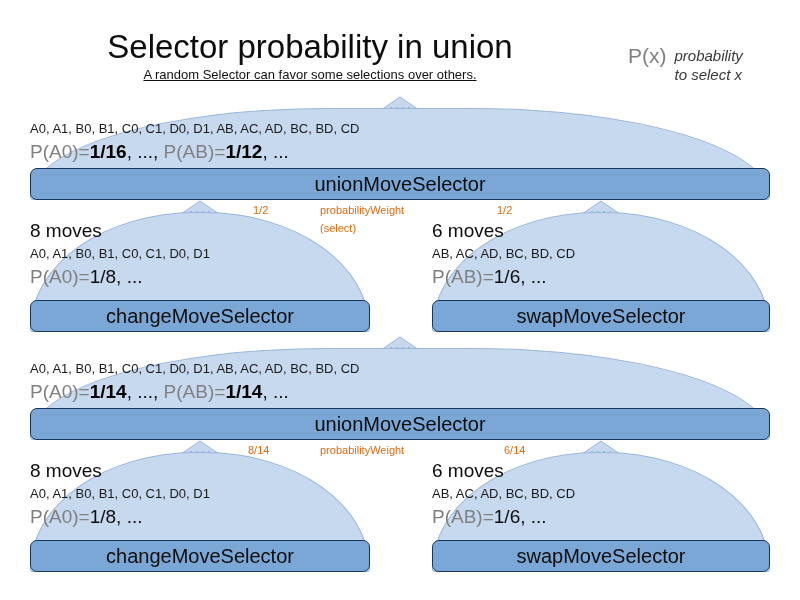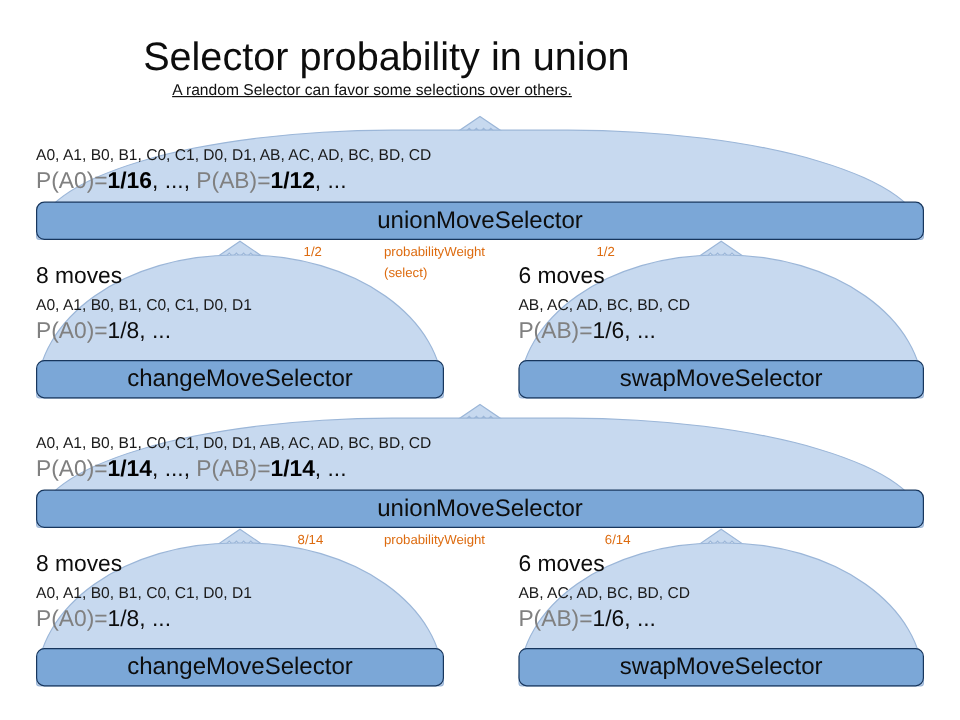--- a/index.html
+++ b/index.html
@@ -19,21 +19,21 @@
   
   #header {
     position: absolute;
     left: 0;
     top: 28px;
     width: 800px;
     height: 70px;
   }
   #title {
     position: absolute;
-    left: 12px;
+    left: 0;
     top: 0;
     width: 620px;
     text-align: center;
     font-size: 33px;
     line-height: 38px;
     color: #0d0d0d;
     white-space: nowrap;
   }
   #subtitle {
     position: absolute;
@@ -156,20 +156,27 @@
     white-space: nowrap;
     text-align: left;
   }
 </style>
 </head>
 <body>
 
 <div id="header">
   <div id="title">Selector probability in union</div>
   <div id="subtitle">A random Selector can favor some selections over others.</div>
+  <div id="legend">
+    <div id="legend-key">P(x)</div>
+    <div id="legend-desc">
+      <div>probability</div>
+      <div>to select x</div>
+    </div>
+  </div>
 </div>
 
 <div class="arrow" style="left:379px; top:96px;">
   <svg viewBox="0 0 42 26" preserveAspectRatio="none">
     <path d="M21 1 L40 14 L33 14 L30 11 L27 14 L24 11 L21 14 L18 11 L15 14 L12 11 L9 14 L2 14 Z" fill="#c7d9ef" stroke="#9bb6d8" stroke-width="1"></path>
   </svg>
 </div>
 
 <div class="node" style="left:30px; top:108px; width:740px; height:92px;">
   <div class="dome wide" style="height:92px;"></div>

